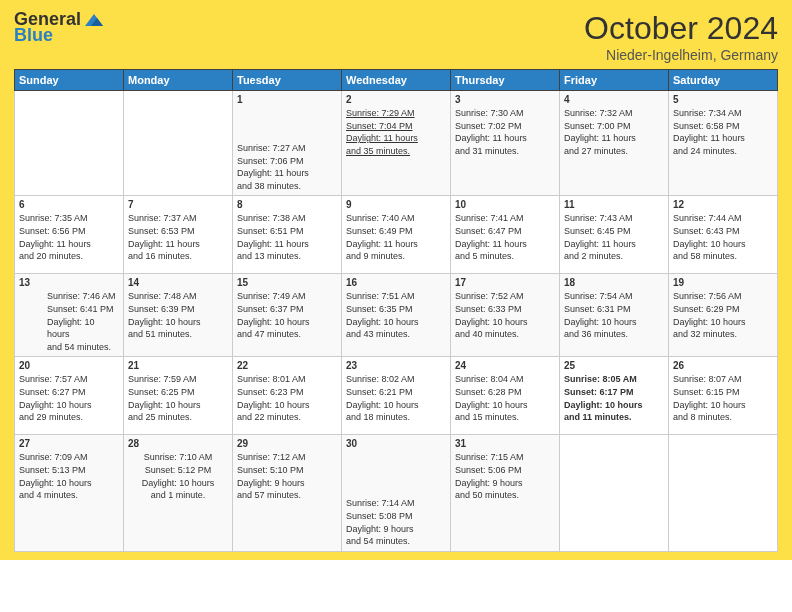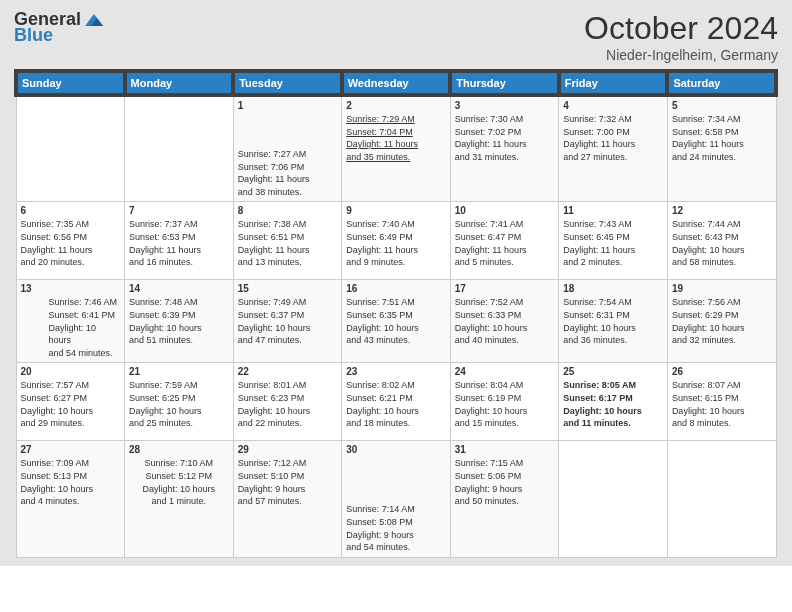--- a/index.html
+++ b/index.html
@@ -5,21 +5,21 @@
     * { margin: 0; padding: 0; box-sizing: border-box; }
     body {
       font-family: Arial, sans-serif;
       background: #fff;
       width: 792px;
       height: 612px;
       overflow: hidden;
     }
     .container {
       width: 792px;
-      background: #e5e5e5;
+      background: #fde047;
       padding: 10px 14px 8px 14px;
     }
     .header-row {
       display: flex;
       justify-content: space-between;
       align-items: flex-start;
       margin-bottom: 6px;
     }
     .logo {
       display: flex;
@@ -50,21 +50,21 @@
       border-collapse: collapse;
       table-layout: fixed;
     }
     thead tr th {
       background: #2b7fc3;
       color: #fff;
       font-size: 11px;
       font-weight: bold;
       padding: 4px 4px;
       text-align: left;
-      border: 4px solid #404040;
+      border: 1px solid #404040;
     }
     tbody tr td {
       border: 1px solid #ccc;
       vertical-align: top;
       padding: 3px 4px;
       font-size: 9.5px;
       color: #333;
       height: 78px;
       background: #fff;
     }
@@ -289,21 +289,21 @@
           <td>
             <span class="day-num">23</span>
             <div class="day-detail" style="white-space: pre-line;">Sunrise: 8:02 AM
 Sunset: 6:21 PM
 Daylight: 10 hours
 and 18 minutes.</div>
           </td>
           <td>
             <span class="day-num">24</span>
             <div class="day-detail" style="white-space: pre-line;">Sunrise: 8:04 AM
-Sunset: 6:19 PM
+Sunset: 6:28 PM
 Daylight: 10 hours
 and 15 minutes.</div>
           </td>
           <td>
             <span class="day-num">25</span>
             <div class="day-detail" style="white-space: pre-line; font-weight: bold;">Sunrise: 8:05 AM
 Sunset: 6:17 PM
 Daylight: 10 hours
 and 11 minutes.</div>
           </td>

